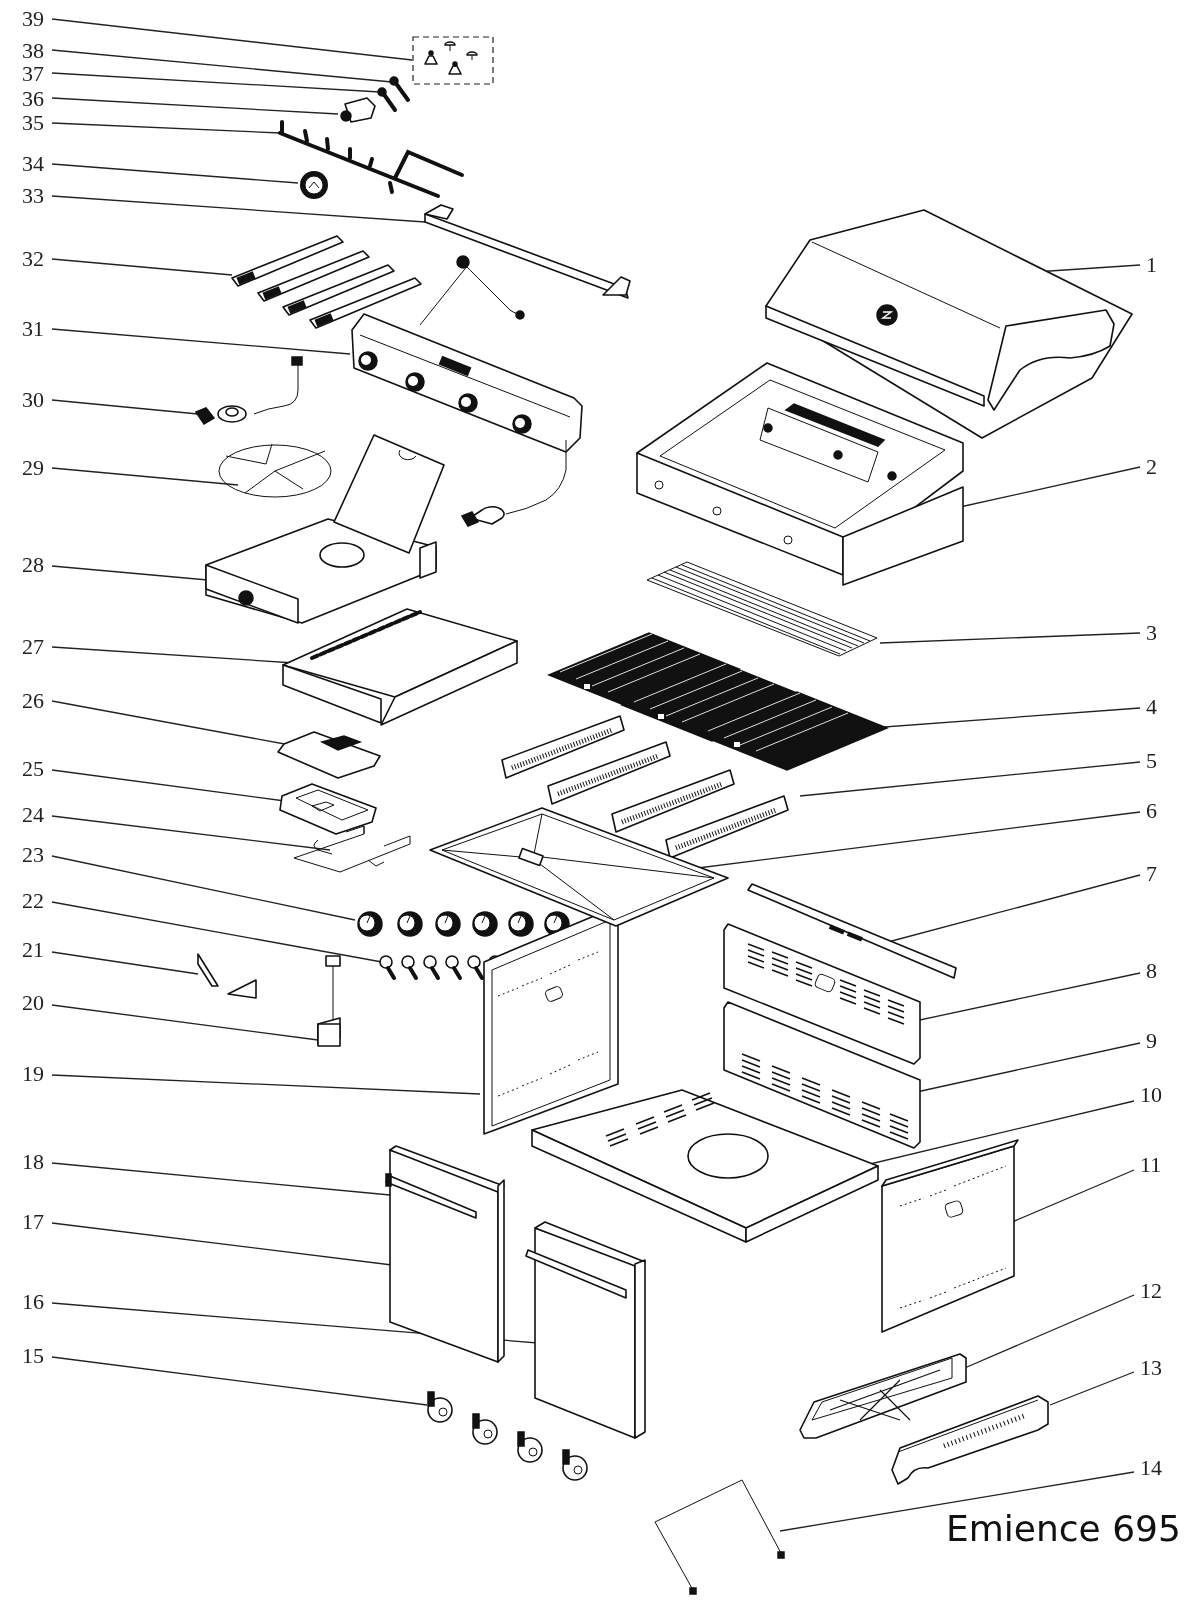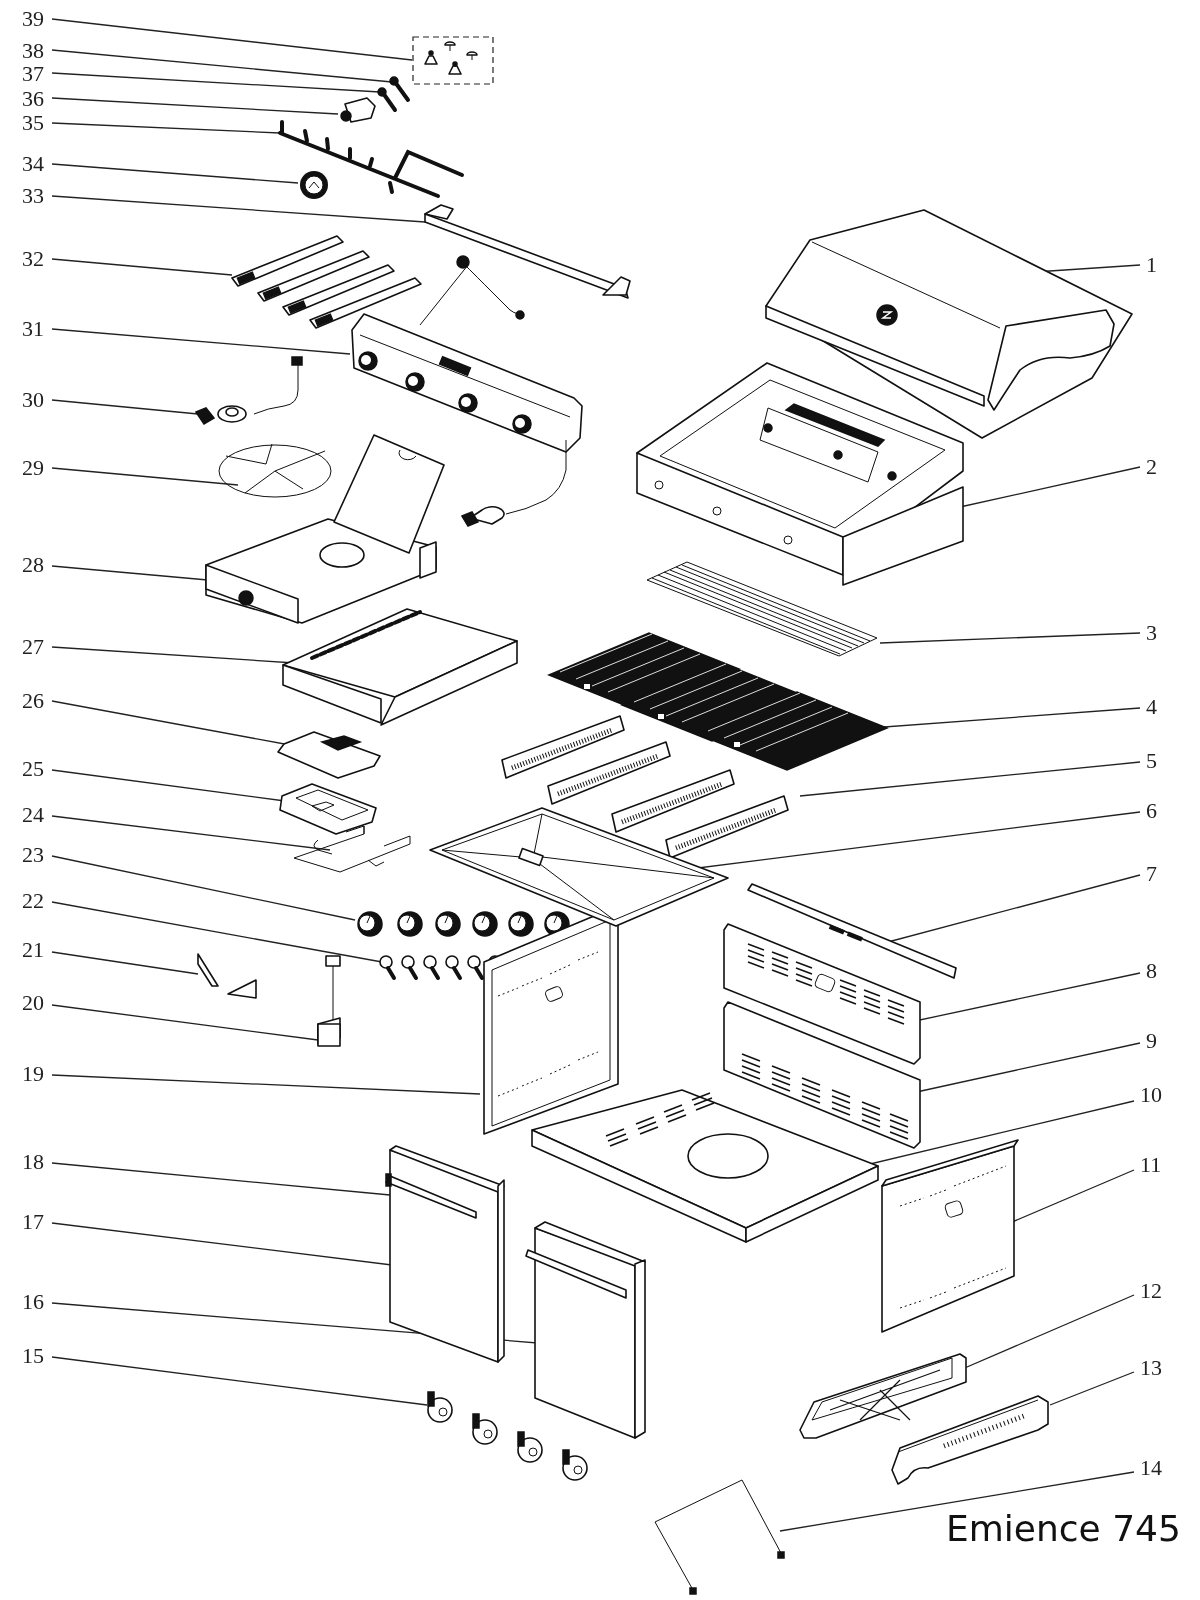--- a/index.html
+++ b/index.html
@@ -533,13 +533,13 @@
   </g>
 
   <g>
     <polyline class="pt" points="655,1522 742,1480 782,1555" stroke-width="2.5"></polyline>
     <line class="pt" x1="655" y1="1522" x2="693" y2="1590" stroke-width="2.5"></line>
     <rect class="pk" x="778" y="1552" width="6" height="6"></rect>
     <rect class="pk" x="690" y="1588" width="6" height="6"></rect>
   </g>
 </svg>
 
-<div id="caption">Emience 745</div>
+<div id="caption">Emience 695</div>
 
 </body></html>

